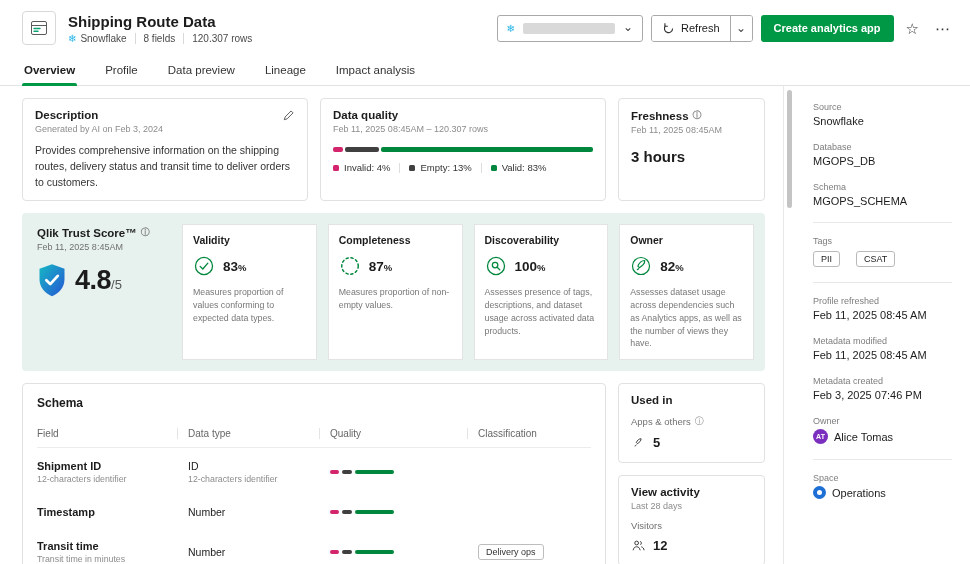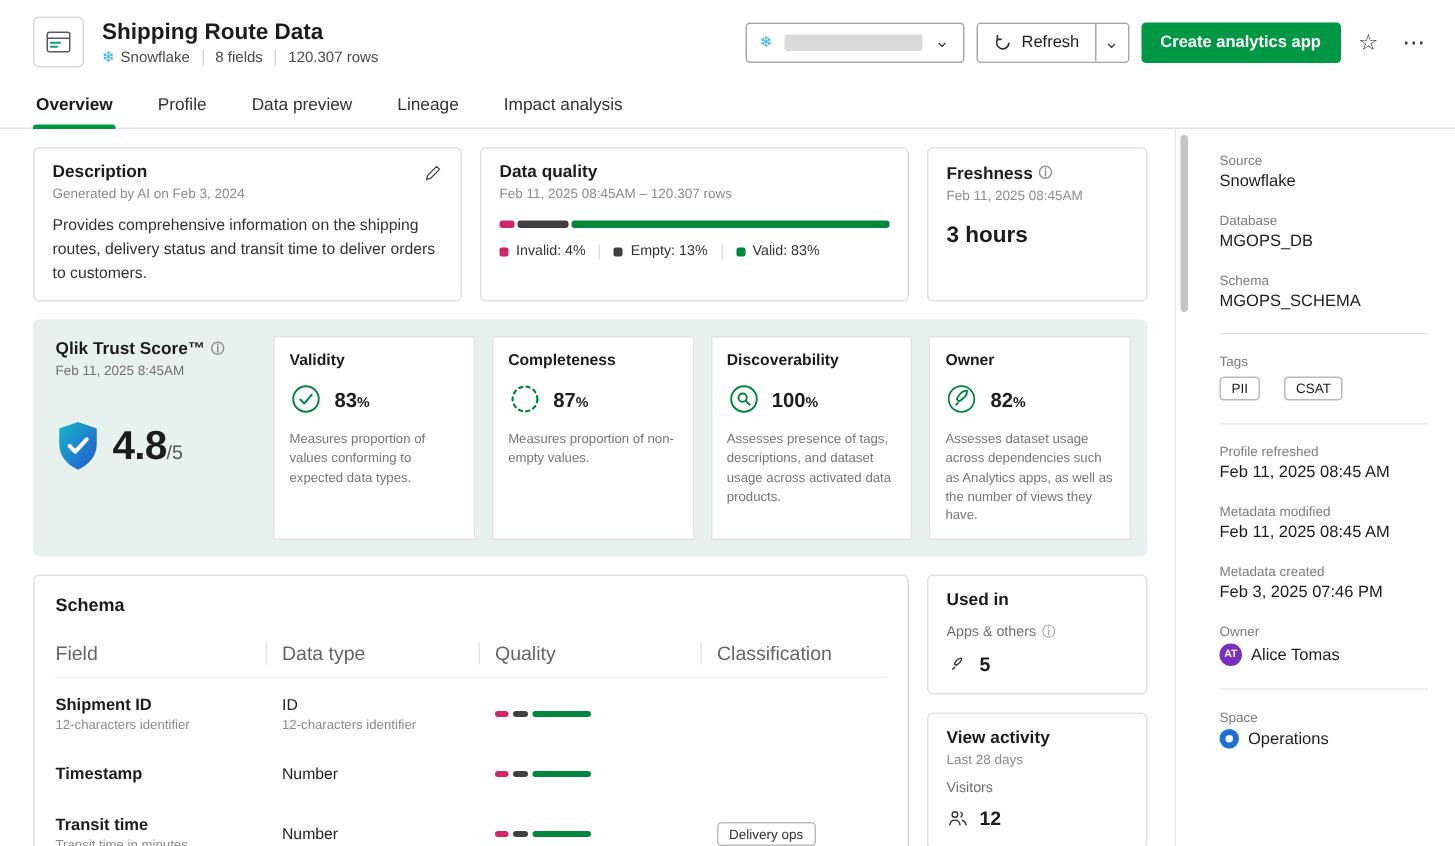--- a/index.html
+++ b/index.html
@@ -62,35 +62,35 @@
   .dot-invalid{background:#d2256b;}
   .dot-empty{background:#404040;}
   .dot-valid{background:#00873d;}
   .fresh-value{font-size:15px;font-weight:700;margin-top:13px;}
 
   
   .trust{display:flex;gap:11px;background:#e7f2ef;border-radius:4px;padding:11px;margin-bottom:12px;align-items:stretch;}
   .trust-left{width:138px;flex:none;padding:2px 0 0 4px;}
   .trust-title{font-size:11.5px;font-weight:700;display:flex;align-items:center;gap:4px;}
   .trust-date{font-size:9px;color:#707070;margin-top:3px;}
-  .trust-score-row{display:flex;align-items:center;gap:8px;margin-top:28px;}
+  .trust-score-row{display:flex;align-items:center;gap:8px;margin-top:11px;}
   .score{font-size:27px;font-weight:700;letter-spacing:-0.5px;}
   .score-max{font-size:13px;color:#555;}
   .metric-card{flex:1;background:#fff;border:1px solid #e3e3e3;border-radius:0;padding:9px 10px;}
   .metric-title{font-size:10.5px;font-weight:700;}
   .metric-value-row{display:flex;align-items:center;gap:8px;margin-top:9px;}
   .metric-value{font-size:13.5px;font-weight:700;}
   .pct{font-size:9.5px;}
   .metric-desc{font-size:8.8px;color:#777;line-height:1.45;margin-top:9px;}
 
   
   .bottom{display:flex;gap:12px;align-items:flex-start;}
   .schema-card{flex:1;padding:12px 14px 14px;}
   .schema-title{font-size:12px;font-weight:700;}
-  .schema-header{display:grid;grid-template-columns:140px 142px 148px 1fr;font-size:13px;color:#666;margin-top:18px;padding-bottom:8px;border-bottom:1px solid #ececec;}
+  .schema-header{display:grid;grid-template-columns:140px 142px 148px 1fr;font-size:10px;color:#666;margin-top:18px;padding-bottom:8px;border-bottom:1px solid #ececec;}
   .schema-row{display:grid;grid-template-columns:140px 142px 148px 1fr;padding:12px 0 10px;align-items:center;}
   .hcell + .hcell, .rcell + .rcell{border-left:1px solid transparent;padding-left:10px;}
   .hcell + .hcell{border-left-color:#e4e4e4;}
   .field-name{font-size:11px;font-weight:700;}
   .cell-sub{font-size:8.8px;color:#8c8c8c;margin-top:2px;}
   .type{font-size:10.5px;color:#222;}
   .q-bar{display:flex;gap:3px;width:64px;height:4px;}
   .q-seg{height:4px;border-radius:2px;}
   .class-chip{display:inline-block;border:1px solid #bdbdbd;border-radius:3px;padding:2px 7px;font-size:9px;color:#333;background:#fff;}
   .side-col{width:147px;flex:none;display:flex;flex-direction:column;gap:12px;}

